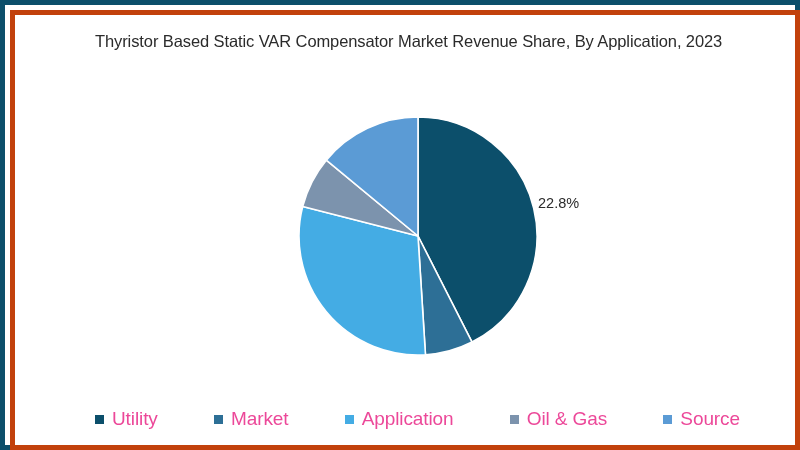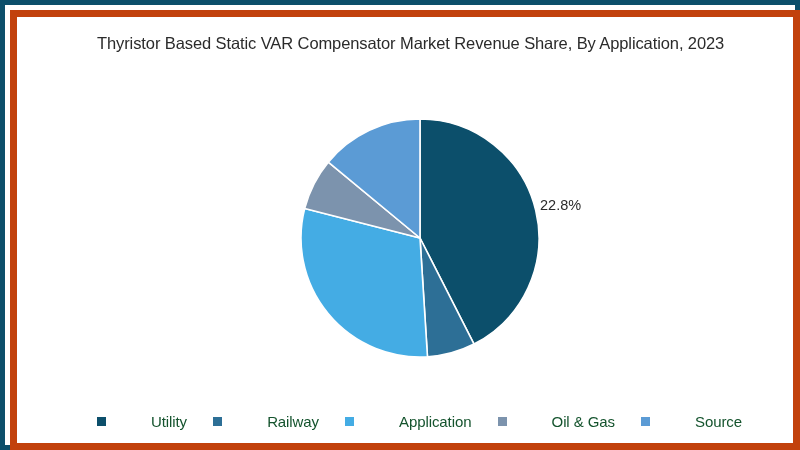--- a/index.html
+++ b/index.html
@@ -25,21 +25,21 @@
     background: #ffffff;
   }
 
   #chart-inner {
     position: absolute;
     left: 5px;
     top: 5px;
     width: 790px;
     height: 440px;
     box-sizing: border-box;
-    border: 7px solid #c2410c;
+    border: 5px solid #c2410c;
     background: #ffffff;
   }
 
   #chart-title {
     position: absolute;
     left: 80px;
     top: 17px;
     width: 660px;
     font-size: 16.5px;
     color: #2b2b2b;
@@ -92,24 +92,23 @@
   }
 
   .legend-swatch {
     width: 9px;
     height: 9px;
     margin-right: 8px;
     flex: 0 0 auto;
   }
 
   .legend-label {
-    font-size: 15px;
-    color: #14532d;
+    font-size: 19px;
+    color: #ec4899;
     letter-spacing: -0.1px;
-    margin-left: 37px;
   }
 
   #source-note {
     position: absolute;
     right: 22px;
     top: 423px;
     font-size: 10.5px;
     color: #55595c;
     white-space: nowrap;
   }
@@ -136,21 +135,21 @@
 
     <div id="pie-label-main">22.8%</div>
 
     <div id="legend">
       <div class="legend-item">
         <span class="legend-swatch" style="background: rgb(12, 79, 107);"></span>
         <span class="legend-label">Utility</span>
       </div>
       <div class="legend-item">
         <span class="legend-swatch" style="background: rgb(45, 111, 150);"></span>
-        <span class="legend-label">Railway</span>
+        <span class="legend-label">Market</span>
       </div>
       <div class="legend-item">
         <span class="legend-swatch" style="background: rgb(68, 172, 228);"></span>
         <span class="legend-label">Application</span>
       </div>
       <div class="legend-item">
         <span class="legend-swatch" style="background: rgb(124, 147, 173);"></span>
         <span class="legend-label">Oil &amp; Gas</span>
       </div>
       <div class="legend-item">

